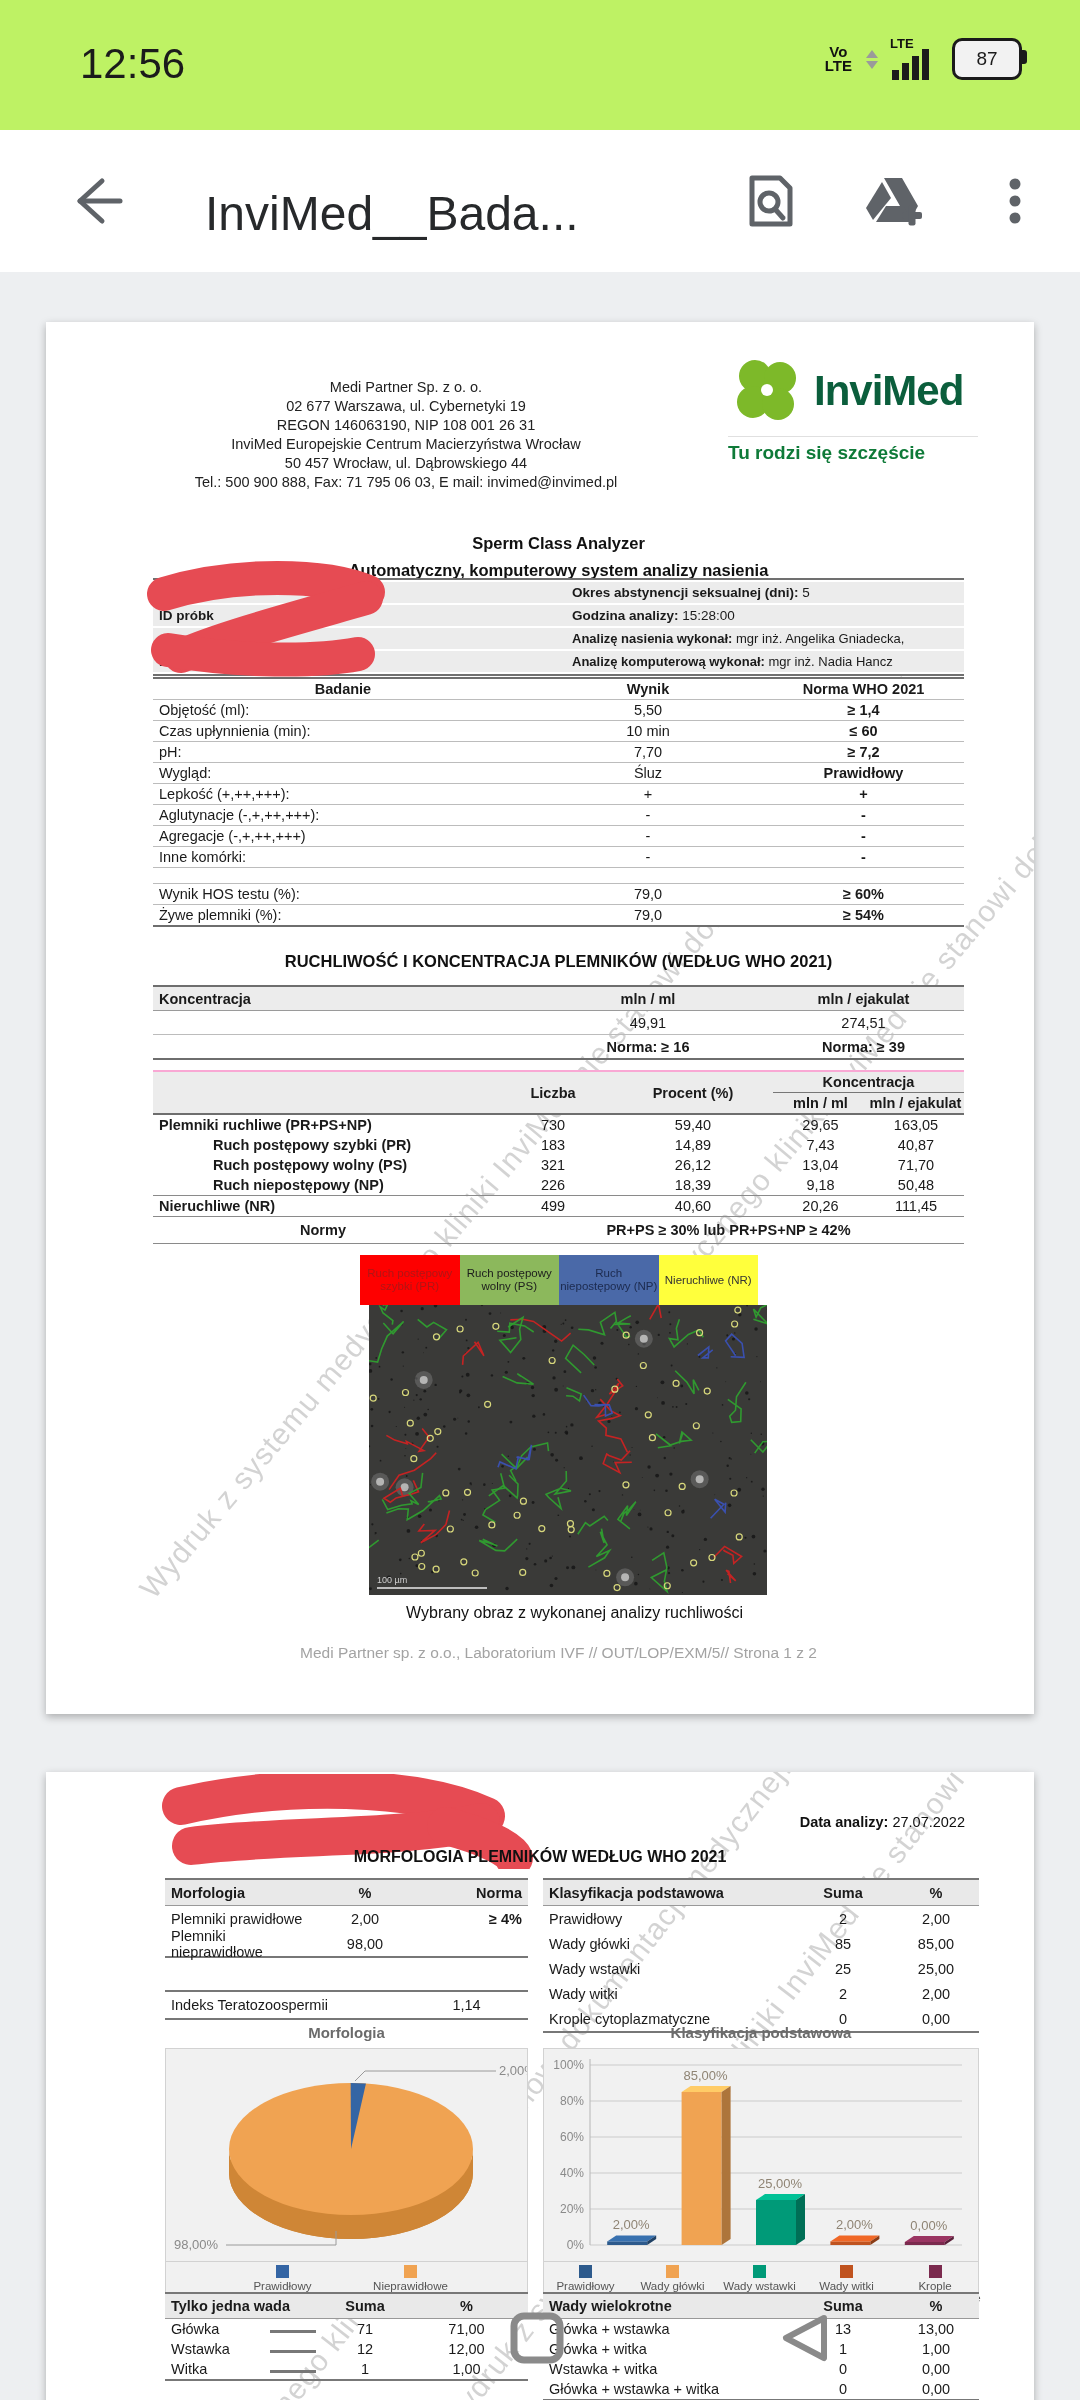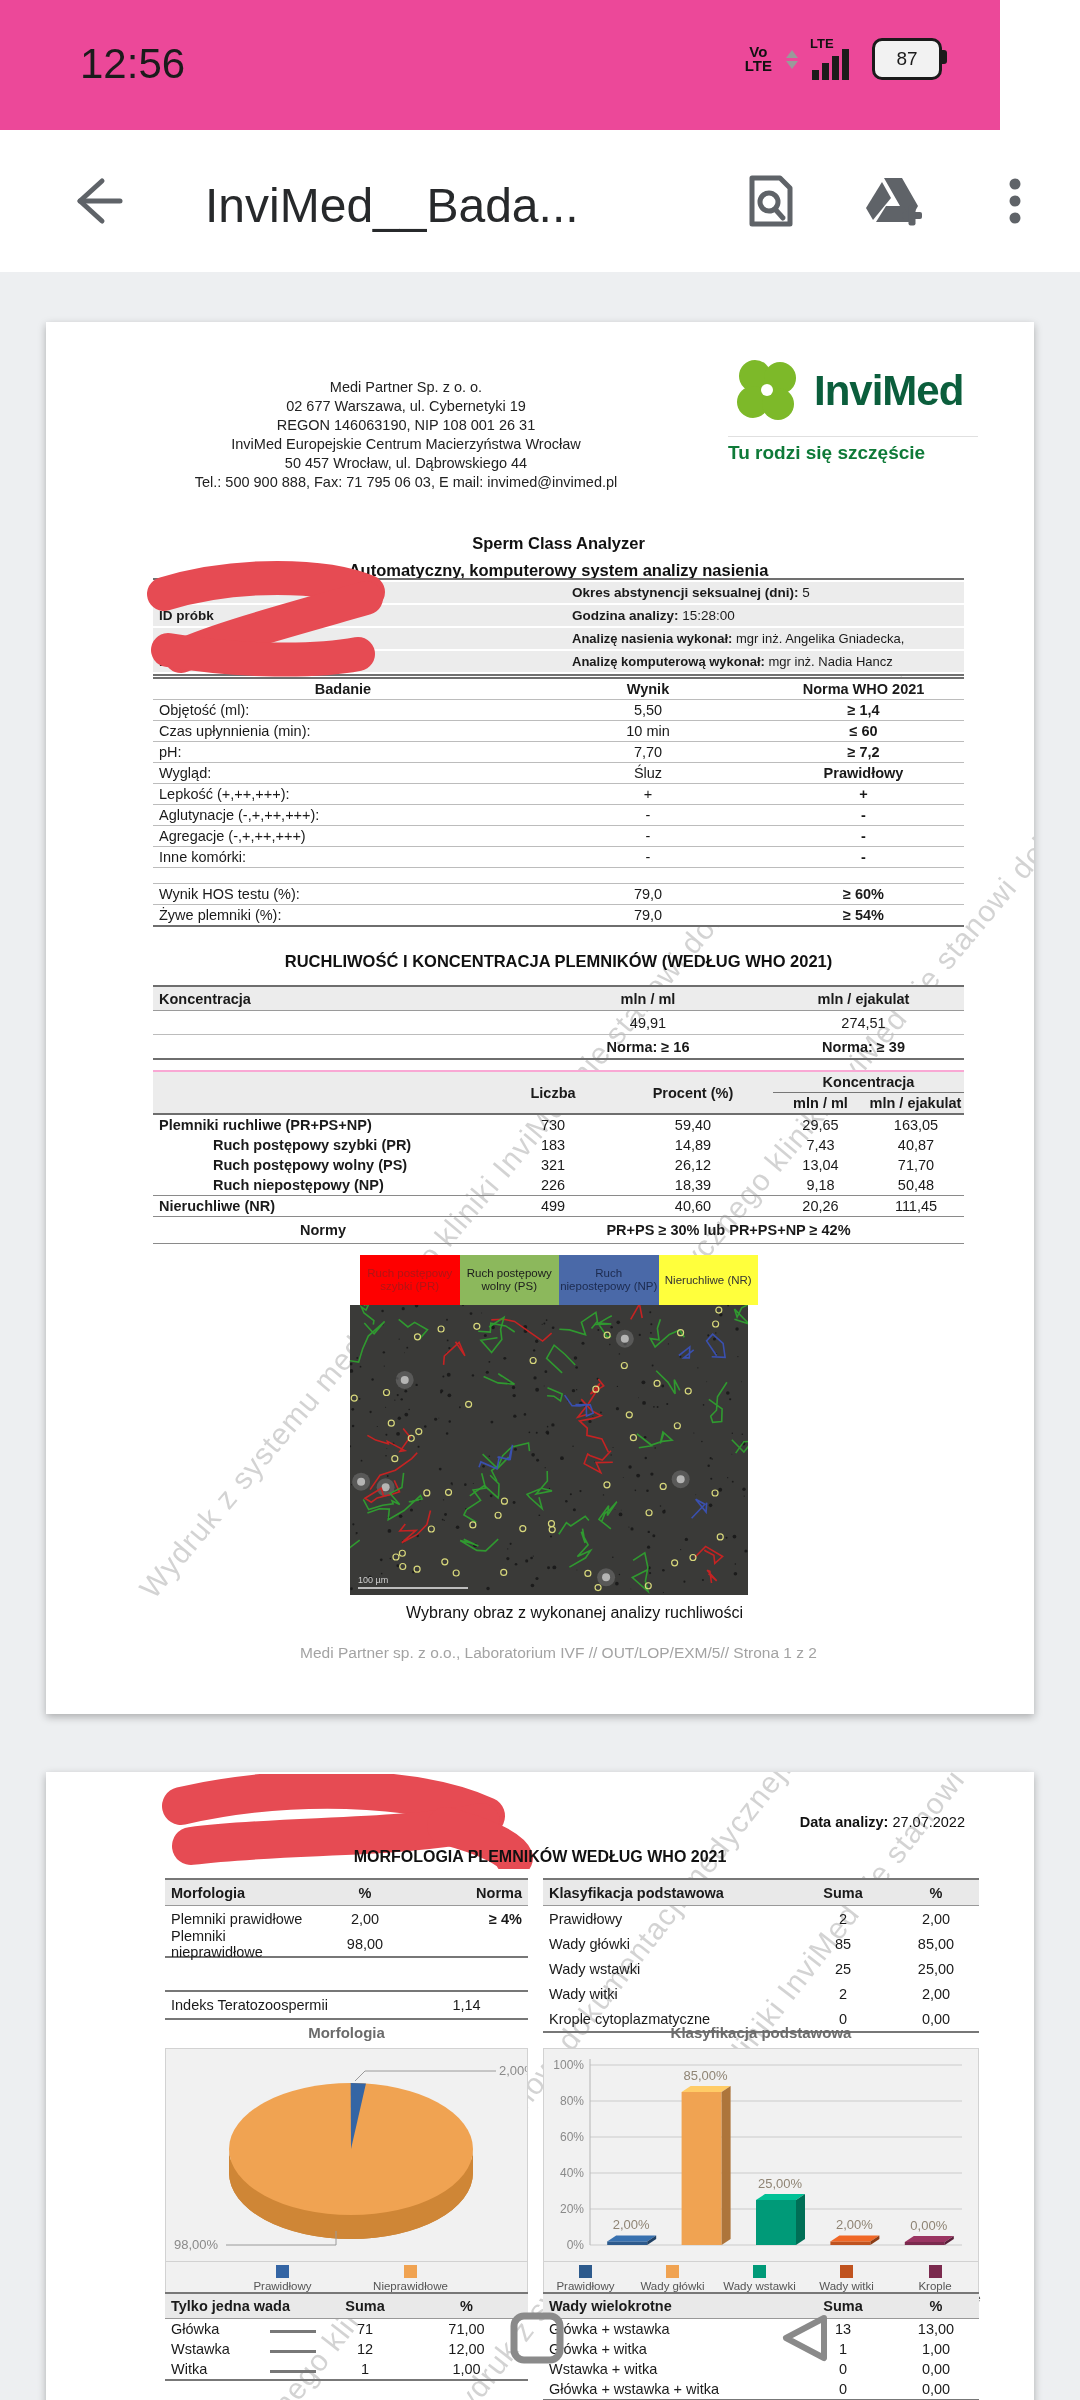--- a/index.html
+++ b/index.html
@@ -1,38 +1,38 @@
 <!DOCTYPE html>
 <html><head>
 <meta charset="utf-8">
 <style>
   html,body{margin:0;padding:0;background:#fff;}
   .screen{position:relative;width:1080px;height:2400px;overflow:hidden;background:#fff;
     font-family:"Liberation Sans",sans-serif;}
   
-  .status-bar{position:absolute;left:0;top:0;width:1000px;height:130px;background:#ec4899;}
+  .status-bar{position:absolute;left:0;top:0;width:1080px;height:130px;background:#bef264;}
   .clock{position:absolute;left:80px;top:40px;font-size:42px;color:#1b1b1b;}
   .sb-right{position:absolute;right:58px;top:38px;display:flex;align-items:center;gap:14px;}
   .volte{font-size:15px;font-weight:bold;line-height:14px;color:#111;text-align:center;}
   .updown{display:flex;flex-direction:column;gap:3px;align-items:center;}
   .tri-up{width:0;height:0;border-left:6px solid transparent;border-right:6px solid transparent;border-bottom:8px solid #9a9a9a;}
   .tri-dn{width:0;height:0;border-left:6px solid transparent;border-right:6px solid transparent;border-top:8px solid #9a9a9a;}
   .signal{position:relative;width:46px;height:42px;}
   .signal .lte{position:absolute;left:-2px;top:-2px;font-size:13px;font-weight:bold;color:#111;}
   .bars{position:absolute;bottom:0;left:0;display:flex;align-items:flex-end;gap:3px;}
   .bars i{display:block;width:7px;background:#1b1b1b;}
   .batt{position:relative;width:64px;height:36px;border:3px solid #1b1b1b;border-radius:10px;
     display:flex;align-items:center;justify-content:center;background:#f2f2f2;}
   .batt span{font-size:19px;color:#1b1b1b;}
   .batt:after{content:"";position:absolute;right:-8px;top:9px;width:5px;height:14px;background:#1b1b1b;border-radius:0 3px 3px 0;}
   
   .app-bar{position:absolute;left:0;top:130px;width:1080px;height:142px;background:#fff;
     display:flex;align-items:center;border-bottom:1px solid #e4e6e8;}
   .back-btn{position:absolute;left:62px;top:36px;width:70px;height:70px;}
-  .app-title{position:absolute;left:205px;top:48px;font-size:48px;color:#27292b;white-space:nowrap;}
+  .app-title{position:absolute;left:205px;top:56px;font-size:48px;color:#27292b;white-space:nowrap;}
   .ab-icons{position:absolute;right:28px;top:34px;display:flex;align-items:center;gap:48px;}
   .ab-btn{width:74px;height:74px;display:flex;align-items:center;justify-content:center;}
   
   .pdf-bg{position:absolute;left:0;top:272px;width:1080px;height:2128px;background:#edeff1;}
   .page{position:absolute;background:#fff;box-shadow:0 3px 8px rgba(0,0,0,.28);overflow:hidden;}
   .page1{left:46px;top:50px;width:988px;height:1392px;}
   .page2{left:46px;top:1500px;width:988px;height:640px;}
   .wm{position:absolute;font-size:30px;letter-spacing:1px;color:rgba(125,125,125,.34);
     white-space:nowrap;transform-origin:0 50%;pointer-events:none;}
   
@@ -96,21 +96,21 @@
   .mot-body .tr:nth-child(4) .td:nth-child(1){padding-left:60px;}
   .mot-body .tr:nth-child(4){border-bottom:1px solid #8a8a8a;}
   .mot-body .tr:nth-child(5){border-bottom:1px solid #8a8a8a;}
   .normy-row{display:flex;height:26px;align-items:center;border-bottom:1px solid #8a8a8a;font-weight:bold;}
   .normy-row .nl{width:340px;text-align:center;}
   .normy-row .nv{width:471px;text-align:center;}
   
   .legend-strip{position:absolute;left:314px;top:933px;width:398px;height:50px;display:flex;}
   .legend-cell{width:99.5px;height:100%;display:flex;align-items:center;justify-content:center;
     text-align:center;font-size:11.5px;line-height:13px;}
-  .micro{position:absolute;left:304px;top:983px;width:398px;height:290px;background:#3a3a38;}
+  .micro{position:absolute;left:323px;top:983px;width:398px;height:290px;background:#3a3a38;}
   .scalebar{position:absolute;left:8px;bottom:6px;color:#cfcfcf;font-size:9px;}
   .scalebar .ln{height:2px;width:110px;background:#bdbdbd;margin-top:2px;}
   .caption{position:absolute;left:123px;top:1282px;width:811px;text-align:center;font-size:16px;color:#111;}
   .footer{position:absolute;left:107px;top:1322px;width:811px;text-align:center;font-size:15.5px;color:#a3a3a3;}
   
   .p2-date{position:absolute;right:69px;top:42px;font-size:14.5px;color:#111;}
   .p2-heading{position:absolute;left:0;top:76px;width:988px;text-align:center;font-weight:bold;font-size:16px;color:#111;}
   .tbl2{position:absolute;font-size:14.5px;color:#1a1a1a;}
   .tbl2 .hdr{height:26px;background:#e9e9e9;font-weight:bold;border-top:2px solid #777;border-bottom:1px solid #999;}
   .tbl2 .tr{height:25px;}

